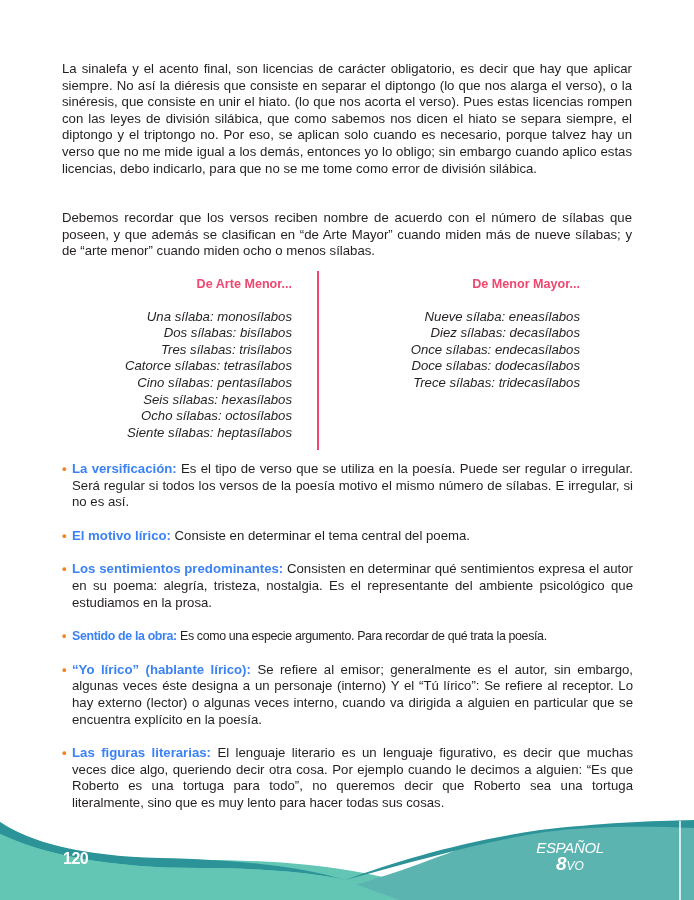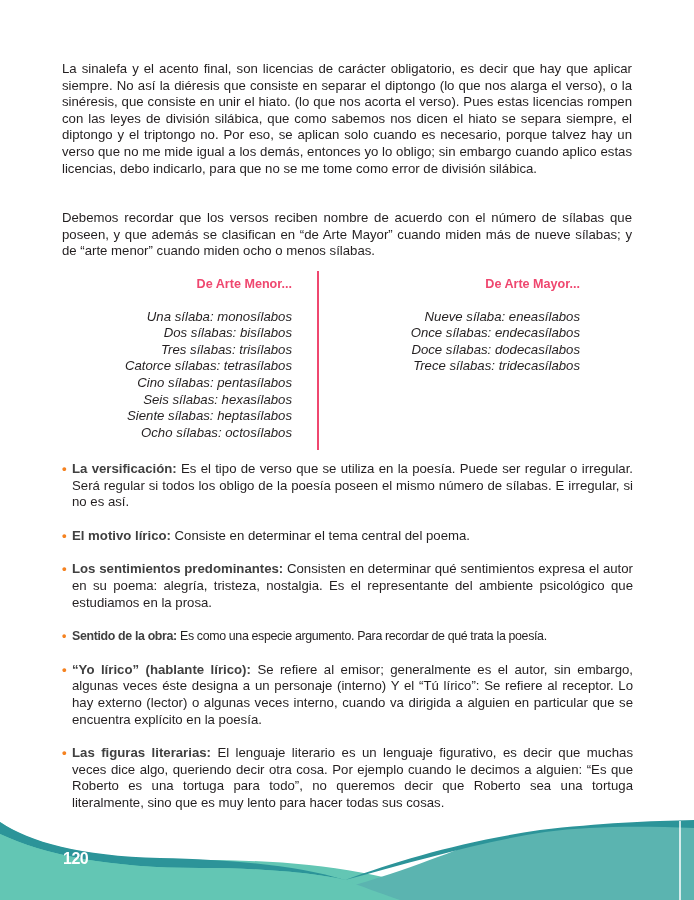--- a/index.html
+++ b/index.html
@@ -11,21 +11,21 @@
   #p2 { top:210px; }
   .col { position:absolute; top:276px; text-align:right; font-size:13.2px; line-height:16.6px; }
   .col .head { color:#ef476f; font-weight:bold; font-size:12.6px; margin-bottom:16px; }
   .col .item { white-space:nowrap;font-style:italic; }
   #col-left { left:92px; width:200px; }
   #col-right { left:340px; width:240px; }
   .divider { position:absolute; left:317px; top:271px; width:2px; height:179px; background:#ef476f; }
   .bullets { position:absolute; left:62px; top:461px; width:571px; margin:0; padding:0; list-style:none; }
   .bullets li { position:relative; padding-left:10px; font-size:13.2px; line-height:16.6px; text-align:justify; }
   .bullets li .dot { position:absolute; left:0; top:0; color:#f58220; font-weight:bold; }
-  .bullets li .term { color:#404040; font-weight:bold; }
+  .bullets li .term { color:#3b82f6; font-weight:bold; }
   .bullets li.condensed { font-size:12.4px; letter-spacing:-0.35px; }
   .footer { position:absolute; left:0; top:0; width:694px; height:900px; pointer-events:none; }
   .pagenum { position:absolute; left:63px; top:850px; color:#ffffff; font-weight:bold; font-size:16px; letter-spacing:-0.5px; }
   .brand { position:absolute; left:530px; top:840px; width:80px; text-align:center; color:#ffffff; font-style:italic; line-height:16px; }
   .brand .name { font-size:15px; letter-spacing:-0.3px; display:block; }
   .brand .grade { display:block; font-size:12px; }
   .brand .grade b { font-size:19px; font-weight:bold; }
 </style>
 </head>
 <body>
@@ -36,38 +36,39 @@
   <p class="body" id="p2">Debemos recordar que los versos reciben nombre de acuerdo con el número de sílabas que poseen, y que además se clasifican en “de Arte Mayor” cuando miden más de nueve sílabas; y de “arte menor” cuando miden ocho o menos sílabas.</p>
 
   <div class="col" id="col-left">
     <div class="head">De Arte Menor...</div>
     <div class="item">Una sílaba: monosílabos</div>
     <div class="item">Dos sílabas: bisílabos</div>
     <div class="item">Tres sílabas: trisílabos</div>
     <div class="item">Catorce sílabas: tetrasílabos</div>
     <div class="item">Cino sílabas: pentasílabos</div>
     <div class="item">Seis sílabas: hexasílabos</div>
+    <div class="item">Ocho sílabas: octosílabos</div>
     <div class="item">Siente sílabas: heptasílabos</div>
-    <div class="item">Ocho sílabas: octosílabos</div>
   </div>
 
   <div class="divider"></div>
 
   <div class="col" id="col-right">
-    <div class="head">De Arte Mayor...</div>
+    <div class="head">De Menor Mayor...</div>
     <div class="item">Nueve sílaba: eneasílabos</div>
+    <div class="item">Diez sílabas: decasílabos</div>
     <div class="item">Once sílabas: endecasílabos</div>
     <div class="item">Doce sílabas: dodecasílabos</div>
     <div class="item">Trece sílabas: tridecasílabos</div>
   </div>
 
   <ul class="bullets">
     <li style="margin-bottom:17px;">
       <span class="dot">•</span>
-      <span class="term">La versificación:</span><span> Es el tipo de verso que se utiliza en la poesía. Puede ser regular o irregular. Será regular si todos los obligo de la poesía poseen el mismo número de sílabas.  E irregular, si no es así.</span>
+      <span class="term">La versificación:</span><span> Es el tipo de verso que se utiliza en la poesía. Puede ser regular o irregular. Será regular si todos los versos de la poesía motivo el mismo número de sílabas.  E irregular, si no es así.</span>
     </li>
     <li style="margin-bottom:17px;">
       <span class="dot">•</span>
       <span class="term">El motivo lírico:</span><span> Consiste en determinar el tema central del poema.</span>
     </li>
     <li style="margin-bottom:17px;">
       <span class="dot">•</span>
       <span class="term">Los sentimientos predominantes:</span><span>  Consisten en determinar qué sentimientos expresa el autor en su poema: alegría, tristeza, nostalgia.  Es el representante del ambiente psicológico que estudiamos en la prosa.</span>
     </li>
     <li class="condensed" style="margin-bottom:17px;">
@@ -90,14 +91,18 @@
 
     <path fill="#5bb4b0" d="M300,900 C380,880 430,860 470,845 C540,828 610,823 694,822 L694,900 Z"></path>
 
     <path fill="#2c9499" d="M0,822 C30,842 80,856 160,858 C240,860 300,866 345,880 C400,860 460,842 540,830 C600,823 650,821 694,820 L694,828 C640,826 590,826 545,832 C480,842 420,860 345,880 C320,874 270,868 200,868 C110,868 45,855 0,834 Z"></path>
     <path fill="#63c6b4" d="M0,834 C45,855 110,868 200,868 C270,868 320,874 345,880 C360,886 380,893 400,900 L0,900 Z"></path>
     <line x1="680" y1="821" x2="680" y2="900" stroke="#ffffff" stroke-width="1.5"></line>
   </svg>
 
   <div class="pagenum">120</div>
 
+  <div class="brand">
+    <span class="name">ESPAÑOL</span>
+    <span class="grade"><b>8</b><span>VO</span></span>
+  </div>
 
 </div>
 
 </body></html>

